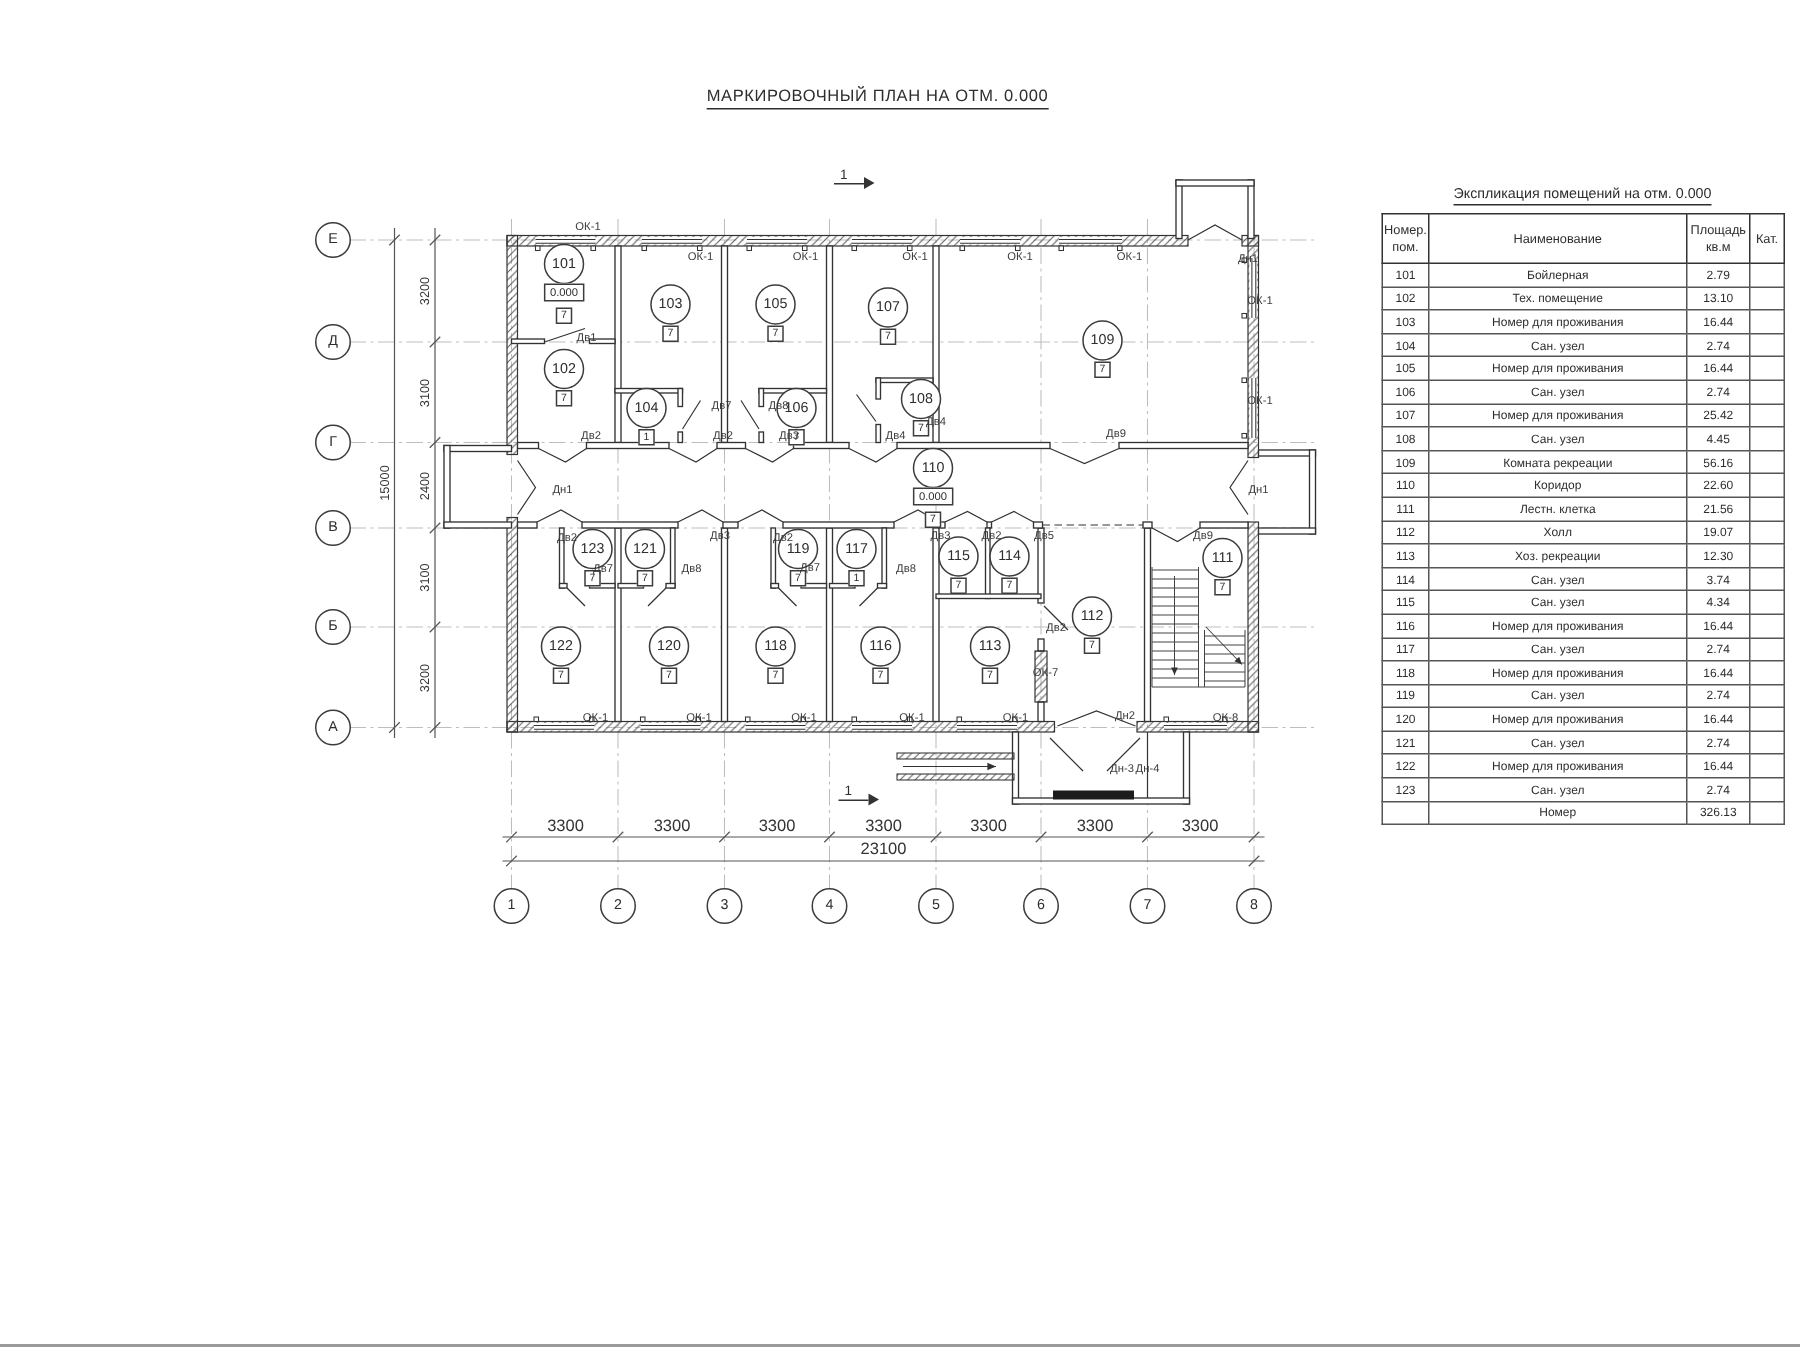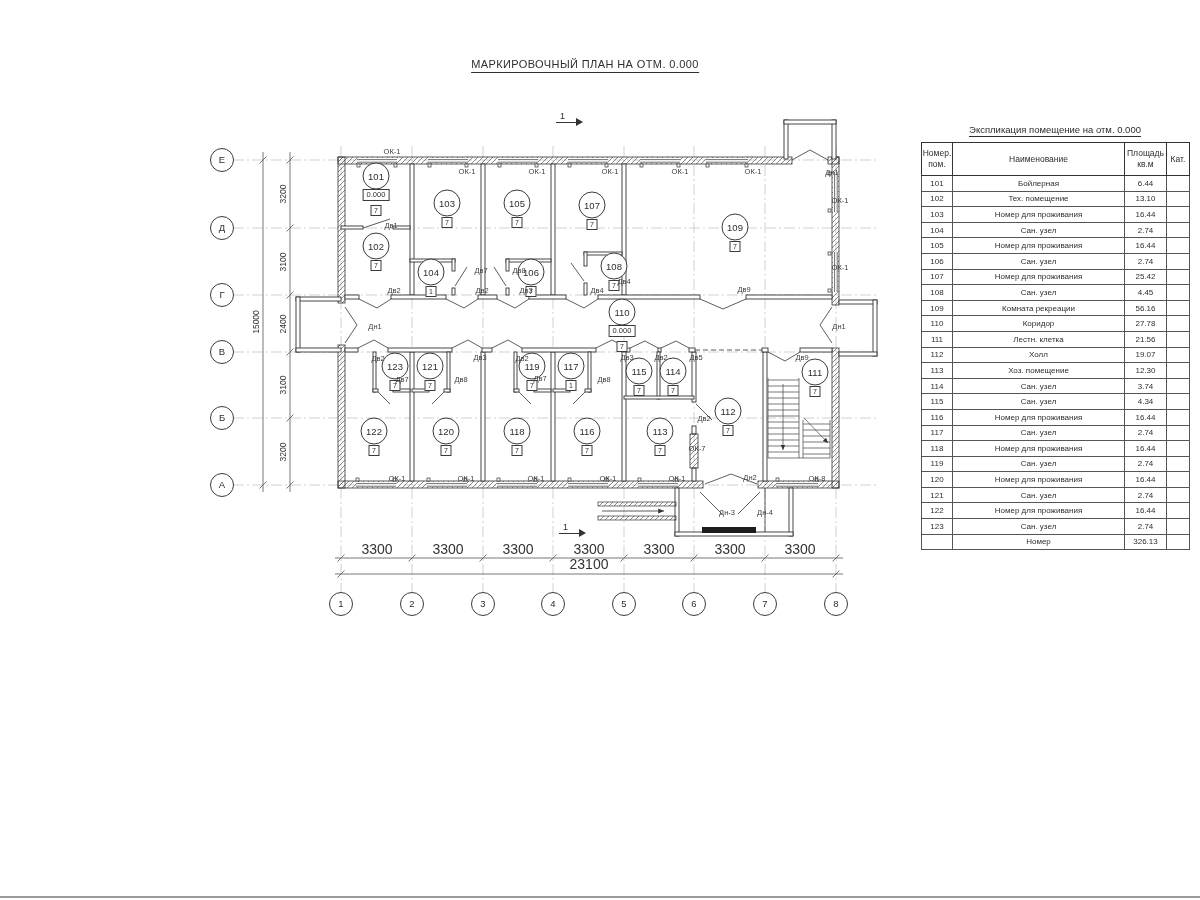--- a/index.html
+++ b/index.html
@@ -3,21 +3,21 @@
 <meta charset="utf-8">
 <style>
   html,body{margin:0;padding:0;background:#fff;}
   #canvas{position:relative;width:1200px;height:900px;background:#fff;overflow:hidden;
           font-family:"Liberation Sans",sans-serif;color:#2e2e2e;}
   #linework{position:absolute;left:0;top:0;}
   #plan-layer{position:absolute;left:0;top:0;width:1200px;height:900px;pointer-events:none;}
   .drw-title{position:absolute;transform:translate(-50%,0);font-size:11px;letter-spacing:.4px;
              color:#2e2e2e;border-bottom:1px solid #2e2e2e;padding-bottom:2px;white-space:nowrap;}
   .lbl{position:absolute;font-size:7.5px;color:#3c3c3c;transform:translate(-50%,-50%);white-space:nowrap;padding-left:40px;}
-  .dim{position:absolute;font-size:14px;color:#333;transform:translate(-50%,-100%);white-space:nowrap;}
+  .dim{position:absolute;font-size:11px;color:#333;transform:translate(-50%,-100%);white-space:nowrap;}
   .dim-v{position:absolute;font-size:8.5px;color:#333;transform:translate(-50%,-50%) rotate(-90deg);white-space:nowrap;}
   .bubble{position:absolute;width:22px;height:22px;border:1px solid #3c3c3c;border-radius:50%;
           background:#fff;font-size:9.5px;line-height:22px;text-align:center;transform:translate(-50%,-50%);}
   .room-circle{position:absolute;width:25px;height:25px;border:1px solid #3c3c3c;border-radius:50%;
           background:#fff;font-size:9.5px;line-height:25px;text-align:center;transform:translate(-50%,-50%);}
   .room-level{position:absolute;border:1px solid #3c3c3c;background:#fff;font-size:7.5px;line-height:10px;
           padding:0 3px;text-align:center;transform:translate(-50%,0);white-space:nowrap;}
   .room-tag{position:absolute;width:9px;height:9px;border:1px solid #3c3c3c;background:#fff;font-size:7px;
           line-height:9px;text-align:center;transform:translate(-50%,0);}
   .section-mark{position:absolute;}
@@ -404,21 +404,21 @@
       <div class="lbl" style="left: 584px; top: 379px;">Дв8</div>
       <div class="lbl" style="left: 684px; top: 418px;">Дв2</div>
       <div class="lbl" style="left: 677px; top: 448px;">ОК-7</div>
       <div class="lbl" style="left: 377px; top: 478px;">ОК-1</div>
       <div class="lbl" style="left: 446px; top: 478px;">ОК-1</div>
       <div class="lbl" style="left: 516px; top: 478px;">ОК-1</div>
       <div class="lbl" style="left: 588px; top: 478px;">ОК-1</div>
       <div class="lbl" style="left: 657px; top: 478px;">ОК-1</div>
       <div class="lbl" style="left: 730px; top: 477px;">Дн2</div>
       <div class="lbl" style="left: 797px; top: 478px;">ОК-8</div>
-      <div class="lbl" style="left: 707px; top: 512px;">Дн-3</div>
+      <div class="lbl" style="left: 728px; top: 512px;">Дн-3</div>
       <div class="lbl" style="left: 745px; top: 512px;">Дн-4</div>
       <div class="bubble" style="left: 341px; top: 604px;">1</div>
       <div class="bubble" style="left: 412px; top: 604px;">2</div>
       <div class="bubble" style="left: 483px; top: 604px;">3</div>
       <div class="bubble" style="left: 553px; top: 604px;">4</div>
       <div class="bubble" style="left: 624px; top: 604px;">5</div>
       <div class="bubble" style="left: 694px; top: 604px;">6</div>
       <div class="bubble" style="left: 765px; top: 604px;">7</div>
       <div class="bubble" style="left: 836px; top: 604px;">8</div>
       <div class="bubble" style="left: 222px; top: 160px;">Е</div>
@@ -448,21 +448,21 @@
       </div>
       <div class="section-mark" style="left: 563px; top: 533px;">
         <span class="num">1</span>
         <div class="sline"></div>
         <div class="tri"></div>
       </div>
     </div>
 
   <div id="schedule">
     <div class="tbl-title">
-      <span>Экспликация помещение на отм. 0.000</span>
+      <span>Экспликация помещений на отм. 0.000</span>
     </div>
     <table class="exp">
       <colgroup>
           <col class="c-num">
           <col class="c-name">
           <col class="c-area">
           <col class="c-cat">
         </colgroup>
       <thead>
         <tr>
@@ -473,21 +473,21 @@
           <th>
             <span>Площадь</span><br><span>кв.м</span>
           </th>
           <th>Кат.</th>
         </tr>
       </thead>
       <tbody id="schedule-body">
           <tr>
             <td>101</td>
             <td>Бойлерная</td>
-            <td>6.44</td>
+            <td>2.79</td>
             <td></td>
           </tr>
           <tr>
             <td>102</td>
             <td>Тех. помещение</td>
             <td>13.10</td>
             <td></td>
           </tr>
           <tr>
             <td>103</td>
@@ -527,38 +527,38 @@
           </tr>
           <tr>
             <td>109</td>
             <td>Комната рекреации</td>
             <td>56.16</td>
             <td></td>
           </tr>
           <tr>
             <td>110</td>
             <td>Коридор</td>
-            <td>27.78</td>
+            <td>22.60</td>
             <td></td>
           </tr>
           <tr>
             <td>111</td>
             <td>Лестн. клетка</td>
             <td>21.56</td>
             <td></td>
           </tr>
           <tr>
             <td>112</td>
             <td>Холл</td>
             <td>19.07</td>
             <td></td>
           </tr>
           <tr>
             <td>113</td>
-            <td>Хоз. помещение</td>
+            <td>Хоз. рекреации</td>
             <td>12.30</td>
             <td></td>
           </tr>
           <tr>
             <td>114</td>
             <td>Сан. узел</td>
             <td>3.74</td>
             <td></td>
           </tr>
           <tr>

